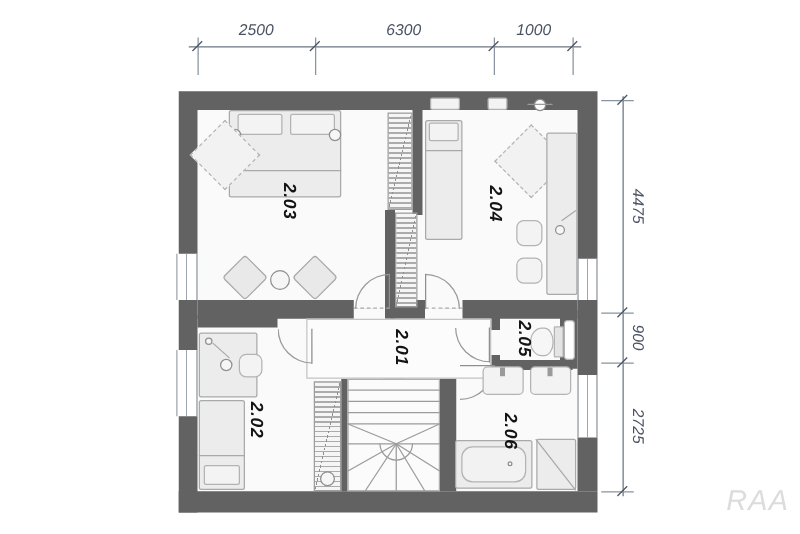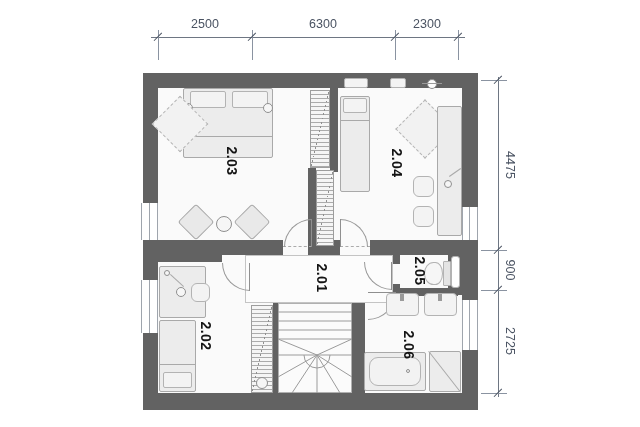--- a/index.html
+++ b/index.html
@@ -1,17 +1,17 @@
 <!DOCTYPE html>
 <html><head>
 <meta charset="utf-8">
 <style>
   html,body{margin:0;padding:0;background:#fff;}
   #stage{position:relative;width:640px;height:424px;background:#fff;overflow:hidden;
-         font-family:"Liberation Sans", sans-serif;}
+         font-family:"Liberation Sans", sans-serif;font-style:italic;}
   .abs{position:absolute;}
   .wall{position:absolute;background:#626262;}
   .floor{position:absolute;background:#fafafa;}
   .room-label{position:absolute;font-weight:bold;font-size:14px;color:#141414;
       letter-spacing:.5px;white-space:nowrap;transform:translate(-50%,-50%) rotate(90deg);}
   .furn{position:absolute;background:#ececec;border:1px solid #a9a9a9;border-radius:2px;box-sizing:border-box;}
   .furn-light{position:absolute;background:#f3f3f3;border:1px solid #b3b3b3;border-radius:2px;box-sizing:border-box;}
   .line{position:absolute;background:#a9a9a9;}
   .rug{position:absolute;background:#f2f2f2;border:1px dashed #b5b5b5;transform:rotate(45deg);box-sizing:border-box;}
   .pouf{position:absolute;background:#e9e9e9;border:1px solid #a9a9a9;transform:rotate(45deg);border-radius:3px;box-sizing:border-box;}
@@ -43,21 +43,21 @@
     <div class="dim-ext" style="left:158px;top:30px;width:1px;height:30px"></div>
     <div class="dim-ext" style="left:252px;top:30px;width:1px;height:30px"></div>
     <div class="dim-ext" style="left:395px;top:30px;width:1px;height:30px"></div>
     <div class="dim-ext" style="left:458px;top:30px;width:1px;height:30px"></div>
     <div class="tick" style="left:158px;top:37px"></div>
     <div class="tick" style="left:252px;top:37px"></div>
     <div class="tick" style="left:395px;top:37px"></div>
     <div class="tick" style="left:458px;top:37px"></div>
     <span class="dim-text" style="left:205px;top:24px">2500</span>
     <span class="dim-text" style="left:323px;top:24px">6300</span>
-    <span class="dim-text" style="left:427px;top:24px">2300</span>
+    <span class="dim-text" style="left:427px;top:24px">1000</span>
   </div>
 
   <div>
     <div class="dim-line" style="left:498px;top:77px;width:1px;height:320px"></div>
     <div class="dim-ext" style="left:481px;top:80px;width:26px;height:1px"></div>
     <div class="dim-ext" style="left:481px;top:250px;width:26px;height:1px"></div>
     <div class="dim-ext" style="left:481px;top:290px;width:26px;height:1px"></div>
     <div class="dim-ext" style="left:481px;top:393px;width:26px;height:1px"></div>
     <div class="tick" style="left:498px;top:80px"></div>
     <div class="tick" style="left:498px;top:250px"></div>
@@ -193,14 +193,15 @@
     <div class="line" style="left:429px;top:351px;width:52px;height:1px;transform:rotate(52deg);transform-origin:left top"></div>
   </div>
 
   <span class="room-label" style="left:322px;top:278px">2.01</span>
   <span class="room-label" style="left:206px;top:336px">2.02</span>
   <span class="room-label" style="left:232px;top:161px">2.03</span>
   <span class="room-label" style="left:397px;top:163px">2.04</span>
   <span class="room-label" style="left:420px;top:271px">2.05</span>
   <span class="room-label" style="left:409px;top:345px">2.06</span>
 
+  <span class="watermark">RAA</span>
 
 </div>
 
 </body></html>

